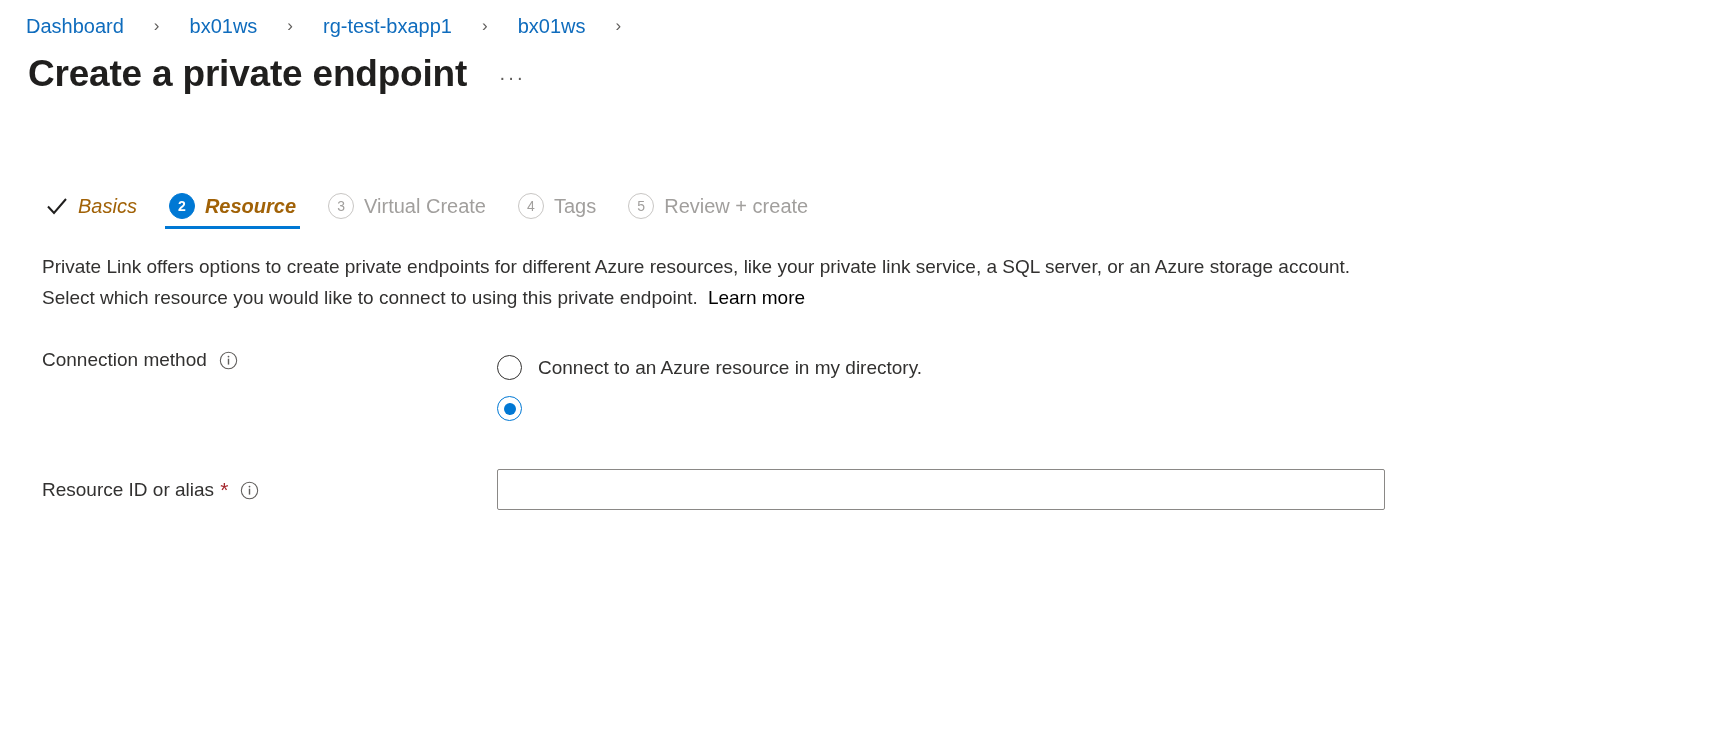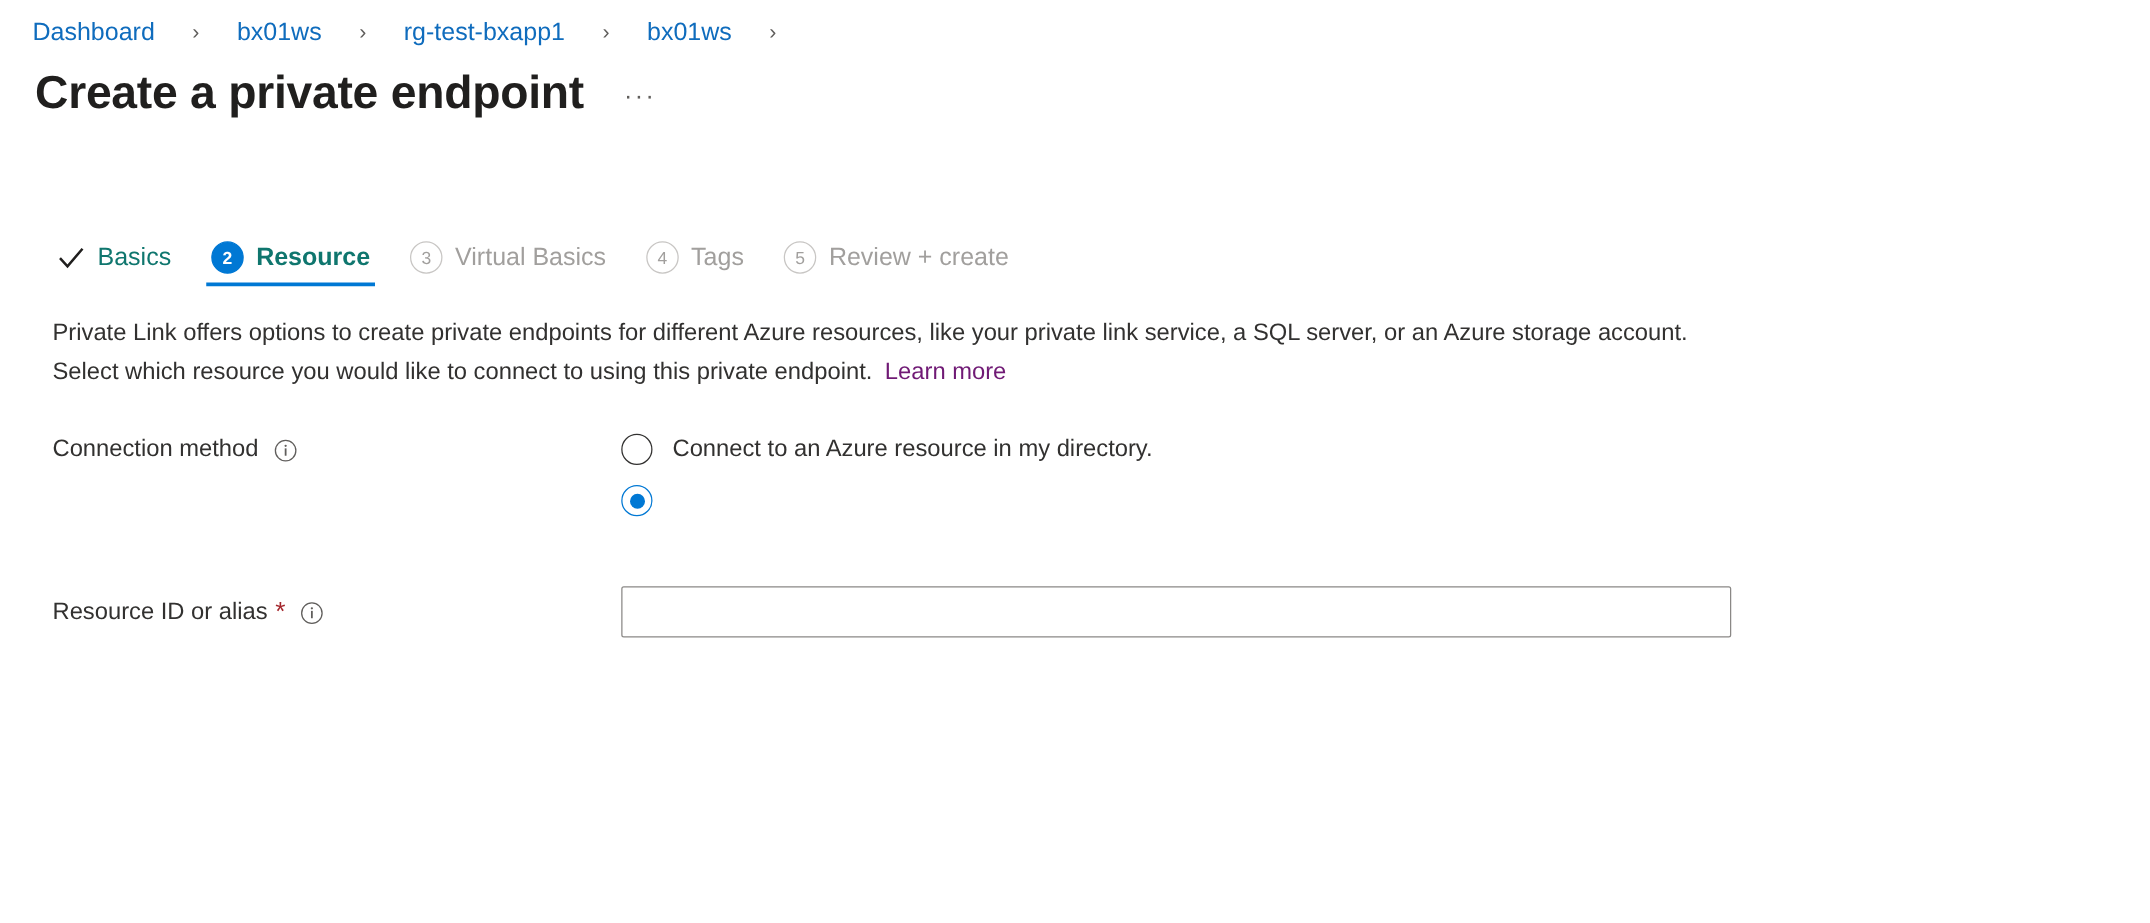--- a/index.html
+++ b/index.html
@@ -84,21 +84,22 @@
     position: relative;
     white-space: nowrap;
   }
   .tab-label {
     font-size: 20px;
     line-height: 24px;
     color: #a19f9d;
   }
   .tab.done .tab-label,
   .tab.active .tab-label {
-    color: #0f766e;
+    color: #a16207;
+    font-style: italic;
   }
   .tab.active .tab-label { font-weight: bold; }
   .tab.active::after {
     content: "";
     position: absolute;
     left: 0; right: 0; bottom: 0;
     height: 3px;
     background: #0078d4;
   }
   .step-circle {
@@ -130,21 +131,21 @@
 
   
   .description {
     margin: 22px 0 0 42px;
     width: 1348px;
     font-size: 19px;
     line-height: 31px;
     color: #323130;
   }
   .learn-more {
-    color: #701a75;
+    color: #000000;
     cursor: pointer;
     margin-left: 10px;
   }
 
   
   .form {
     margin-top: 26px;
     padding-left: 42px;
   }
   .form-row {
@@ -173,21 +174,21 @@
     flex: 0 0 auto;
     display: inline-flex;
     align-items: center;
     justify-content: center;
     cursor: pointer;
   }
   .form-control { flex: 1 1 auto; }
 
   .radio-opt {
     display: flex;
-    align-items: center;
+    align-items: flex-end;
     height: 41px;
     cursor: pointer;
   }
   .radio-circle {
     width: 25px; height: 25px;
     border-radius: 50%;
     border: 1.5px solid #323130;
     margin-right: 16px;
     flex: 0 0 auto;
     position: relative;
@@ -255,21 +256,21 @@
     <span class="tab-label">Basics</span>
   </div>
 
   <div class="tab active">
     <span class="step-circle">2</span>
     <span class="tab-label">Resource</span>
   </div>
 
   <div class="tab">
     <span class="step-circle">3</span>
-    <span class="tab-label">Virtual Basics</span>
+    <span class="tab-label">Virtual Create</span>
   </div>
 
   <div class="tab">
     <span class="step-circle">4</span>
     <span class="tab-label">Tags</span>
   </div>
 
   <div class="tab">
     <span class="step-circle">5</span>
     <span class="tab-label">Review + create</span>

